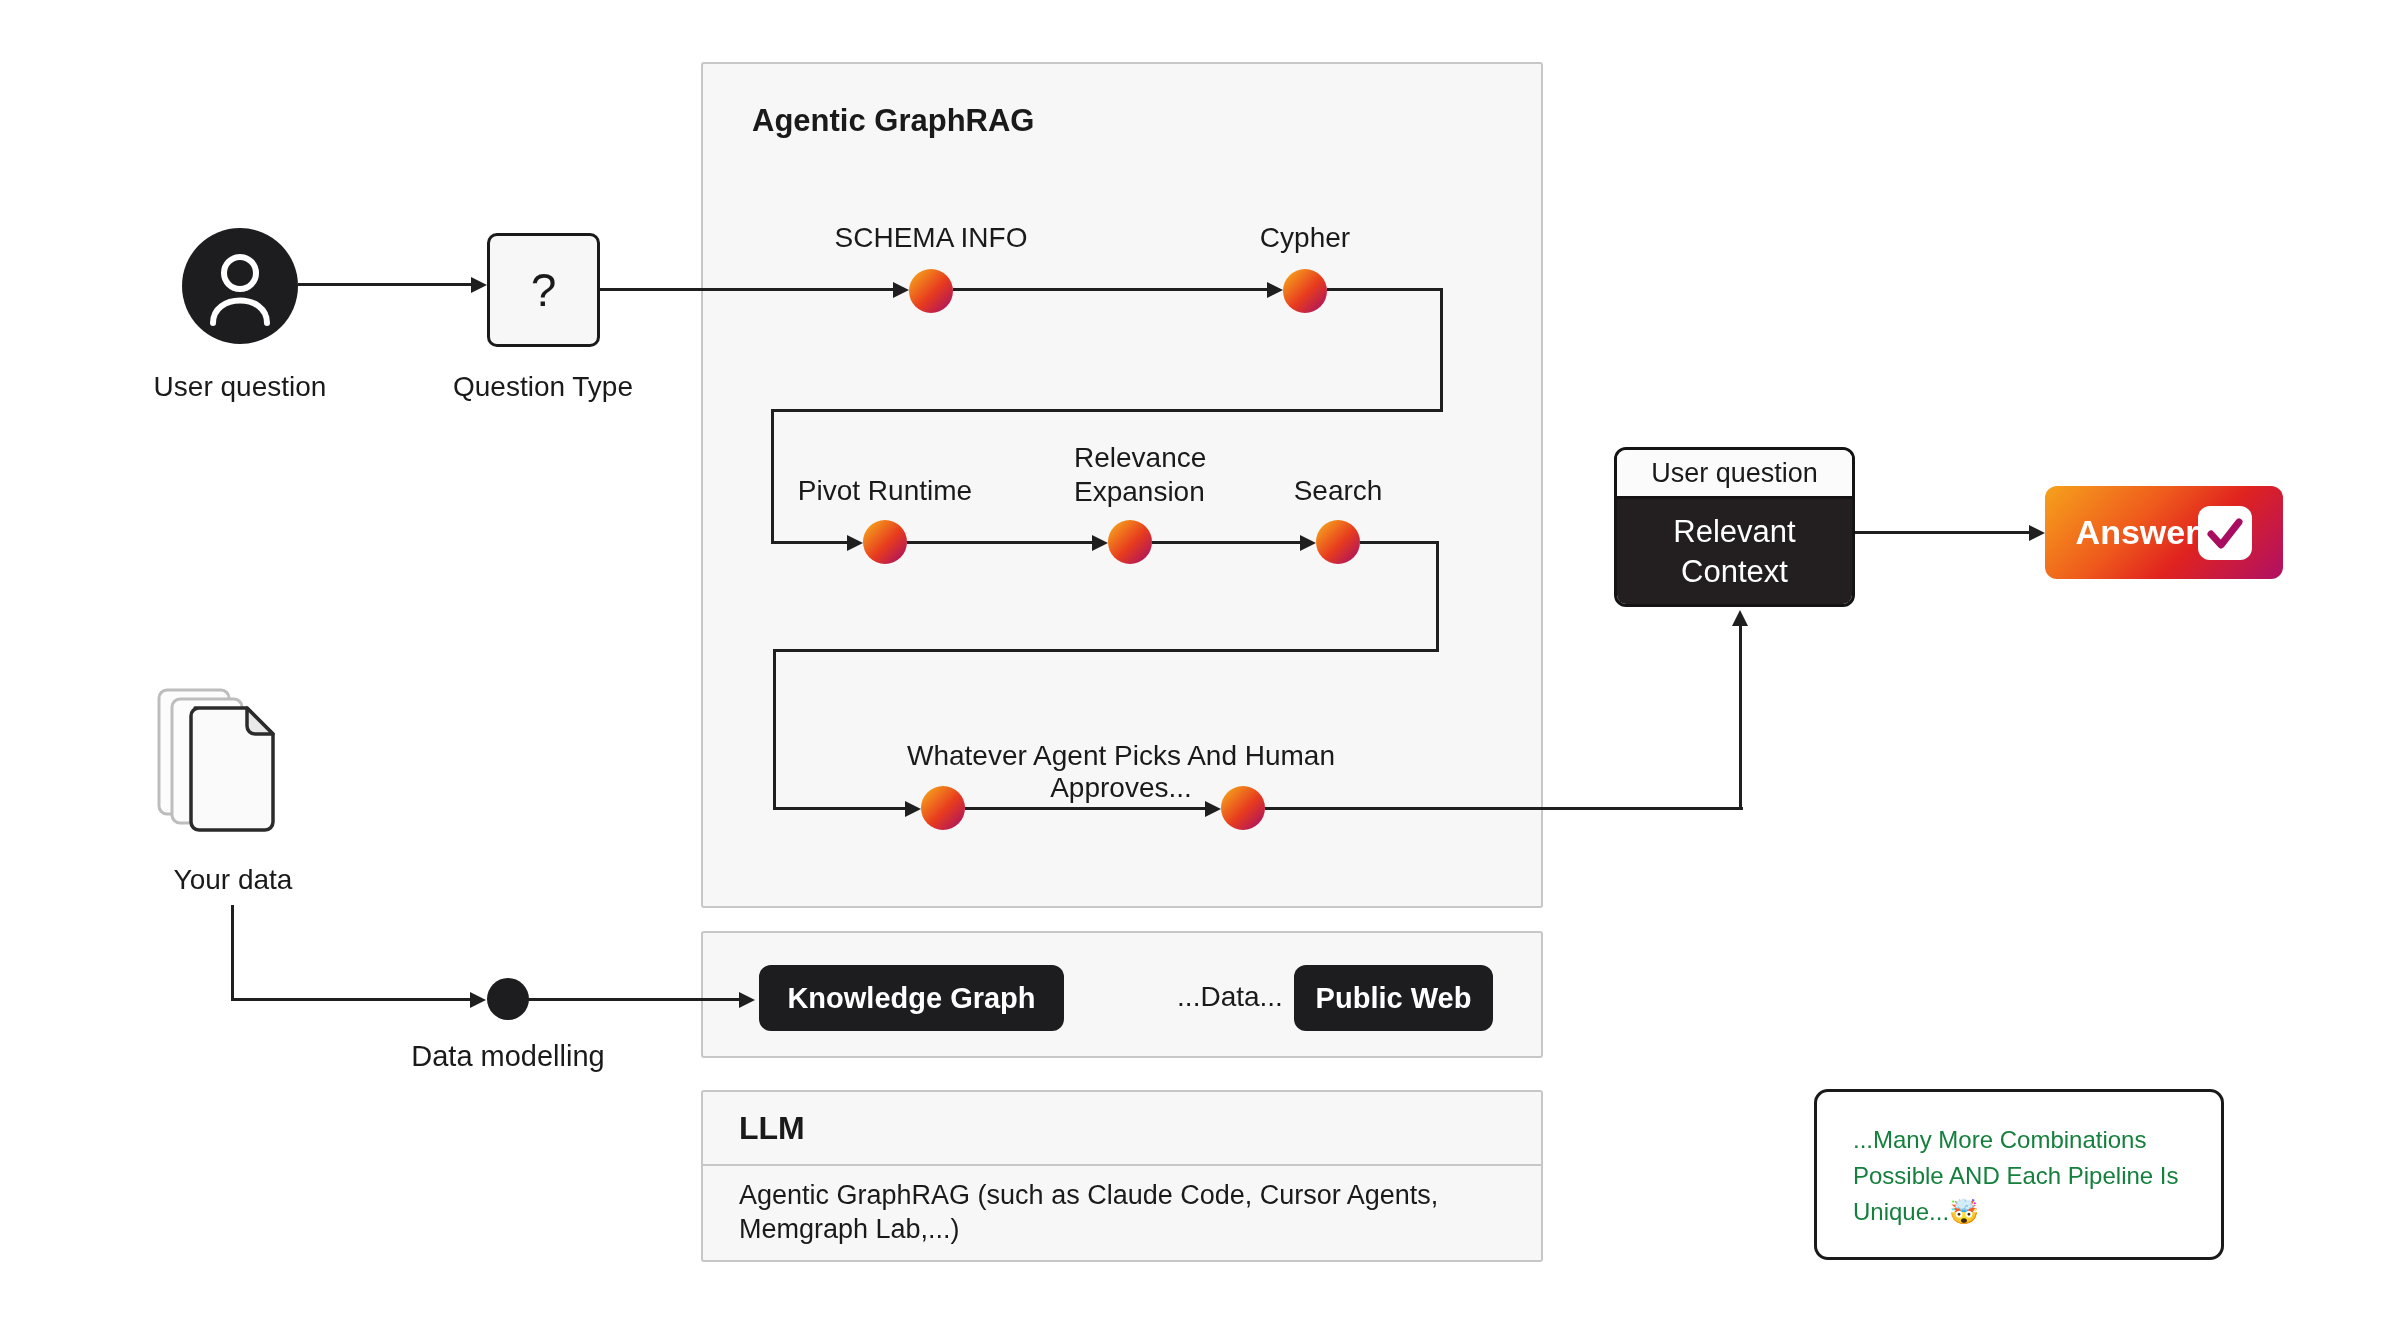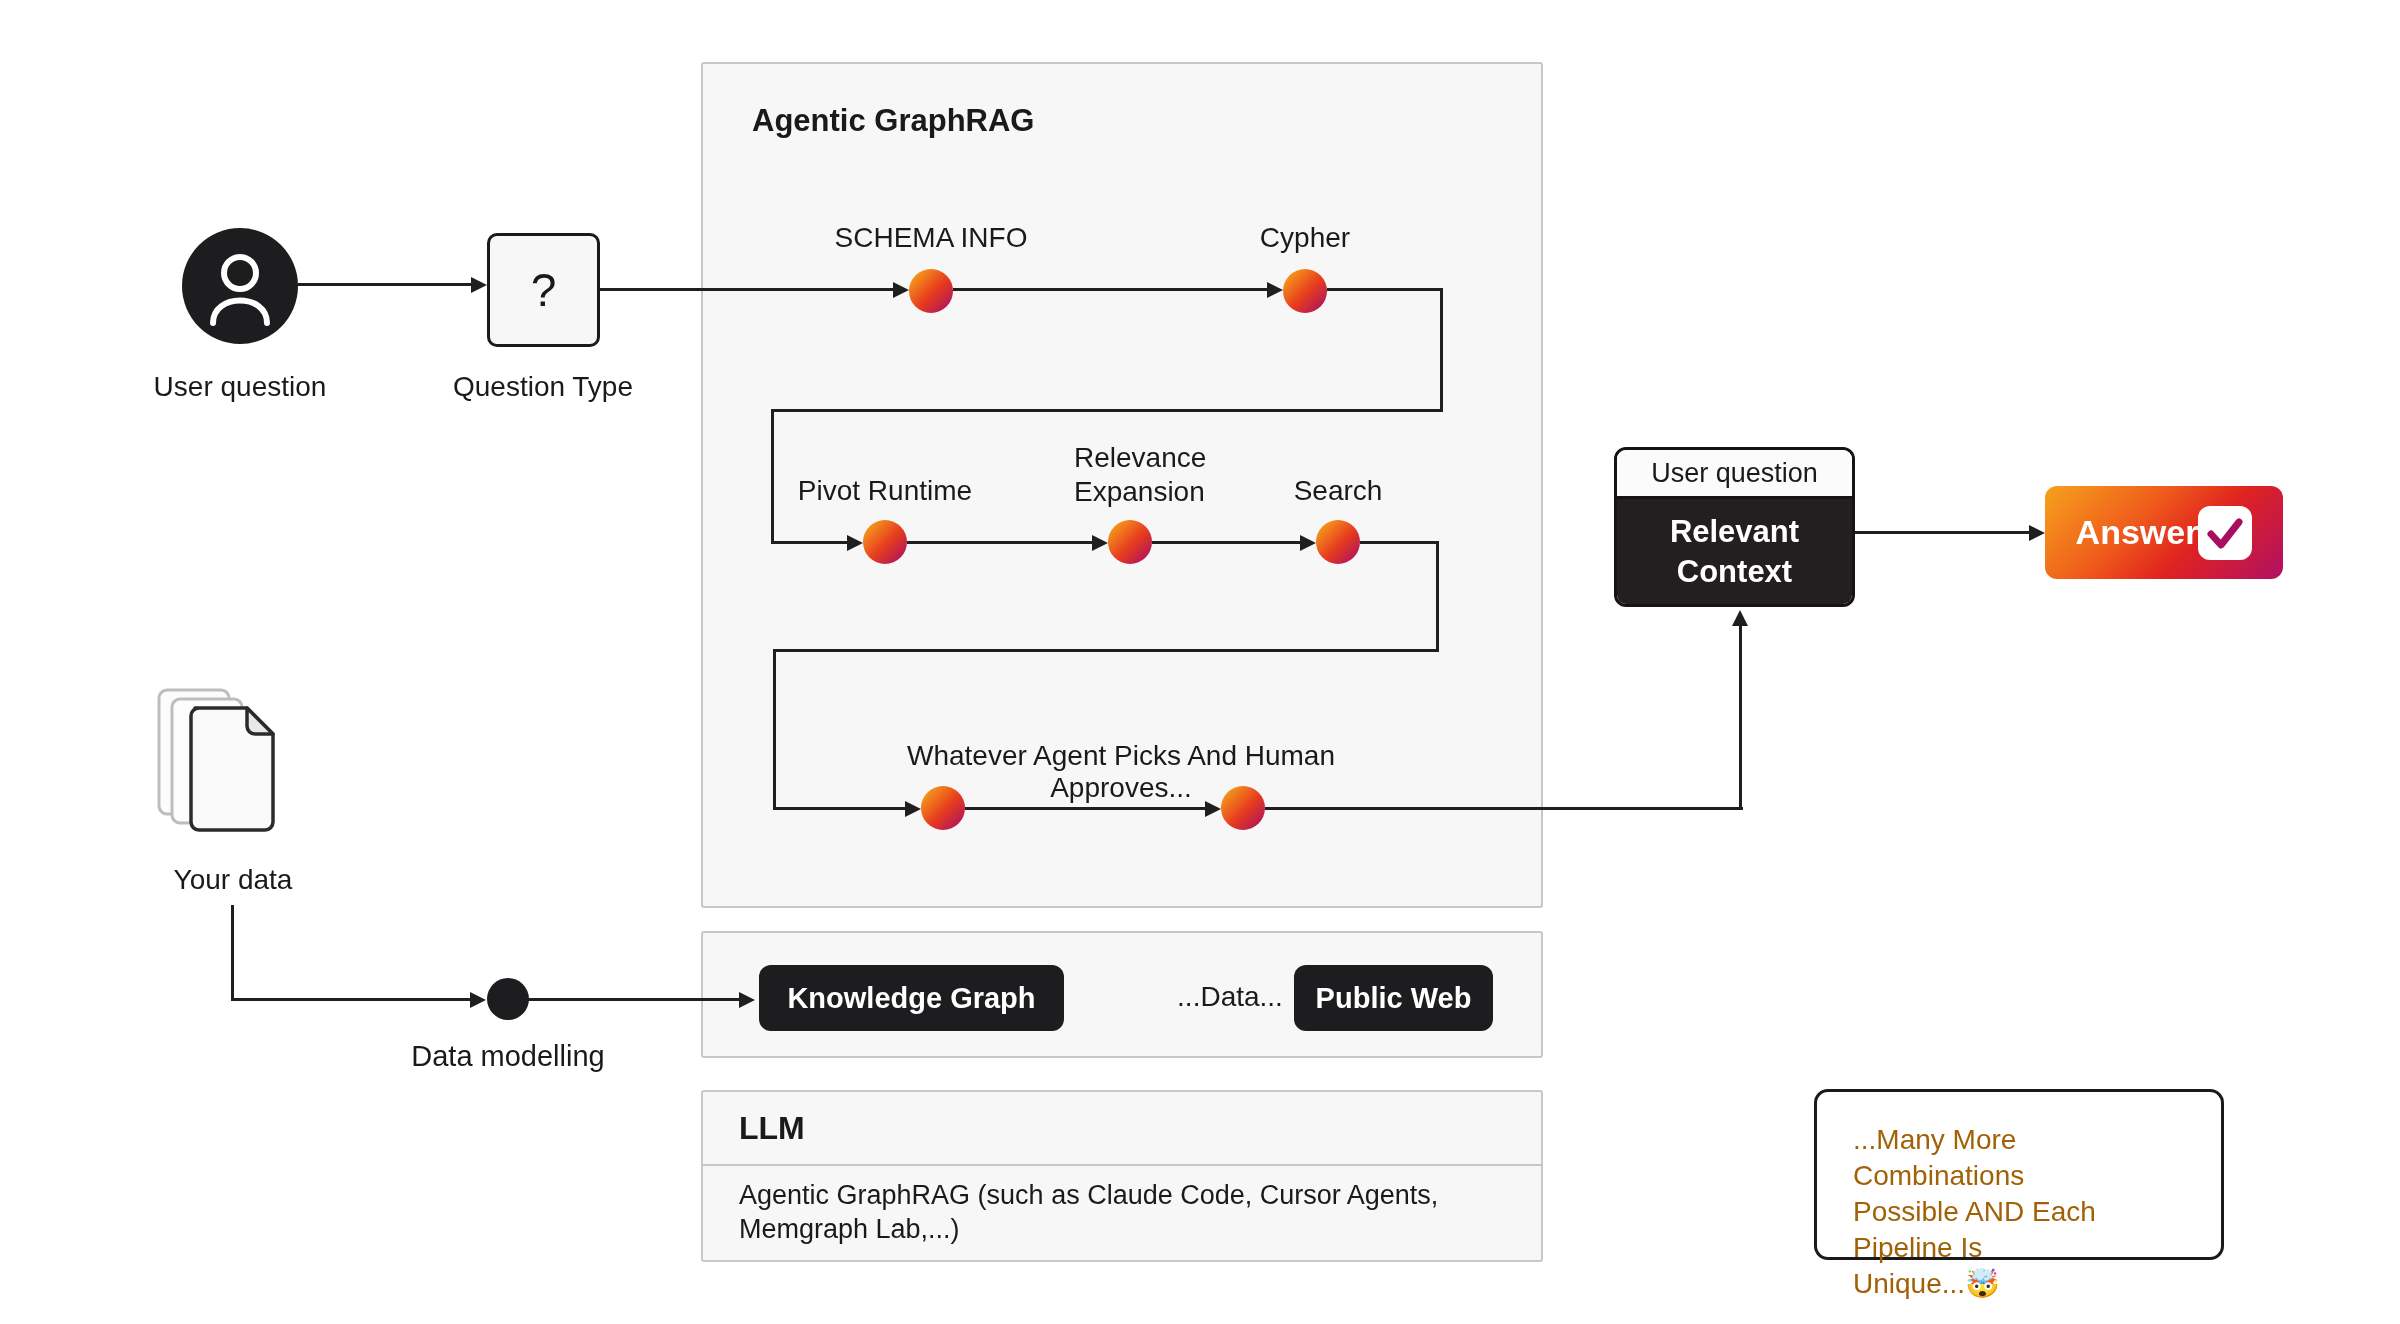--- a/index.html
+++ b/index.html
@@ -47,21 +47,21 @@
   
   #question-type-box { left:487px; top:233px; width:113px; height:114px; background:#f7f7f7;
     border:3px solid #1a1a1a; border-radius:10px; display:flex; align-items:center; justify-content:center;
     font-size:46px; font-weight:500; color:#1a1a1a; }
 
   
   #context-card { left:1614px; top:447px; width:241px; height:160px; border:3px solid #141414;
     border-radius:12px; overflow:hidden; background:#fbfbfb; display:flex; flex-direction:column; }
   #context-tab { height:49px; background:#fbfbfb; display:flex; align-items:center; justify-content:center;
     font-size:27px; color:#1a1a1a; border-bottom:3px solid #141414; }
-  #context-body { flex:1; background:#231f20; color:#ffffff; font-weight:bold; font-size:31px;
+  #context-body { flex:1; background:#231f20; color:#ffffff; font-weight:normal; font-size:31px;
     line-height:40px; display:flex; align-items:center; justify-content:center; text-align:center; }
 
   
   #answer-button { left:2045px; top:486px; width:238px; height:93px; border-radius:12px;
     background:linear-gradient(135deg,#f6a21c 0%,#ef5b1c 38%,#e0231f 62%,#b01065 100%);
     display:flex; align-items:center; justify-content:center; }
   #answer-button .answer-label { color:#ffffff; font-size:34px; font-weight:600; }
   .checkbox { width:54px; height:54px; background:#ffffff; border-radius:12px;
     display:flex; align-items:center; justify-content:center; }
 
@@ -72,21 +72,21 @@
   .chip { position:absolute; background:#1d1d1f; color:#ffffff; font-weight:bold; font-size:29px;
     border-radius:12px; display:flex; align-items:center; justify-content:center; }
   #kg-chip { left:759px; top:965px; width:305px; height:66px; }
   #web-chip { left:1294px; top:965px; width:199px; height:66px; }
 
   
   #llm-title { left:36px; top:18px; position:absolute; font-weight:bold; font-size:32px; }
   #llm-divider { position:absolute; left:0; top:72px; width:100%; height:2px; background:#c7c7c7; }
   #llm-body { position:absolute; left:36px; top:86px; width:770px; font-size:27px; line-height:34px; color:#1a1a1a; }
 
-  #note-text { position:absolute; left:36px; top:30px; width:340px; font-size:28px; line-height:36px; color:#a16207; }
+  #note-text { position:absolute; left:36px; top:30px; width:340px; font-size:24px; line-height:36px; color:#15803d; }
 </style>
 </head>
 <body>
 
 <div id="graphrag-panel" class="panel"></div>
 <div id="sources-panel" class="panel"></div>
 <div id="llm-panel" class="panel">
   <div id="llm-title">LLM</div>
   <div id="llm-divider"></div>
   <div id="llm-body"><b class="bold">Agentic GraphRAG</b><span class="pre"> (such as Claude Code, Cursor Agents,

